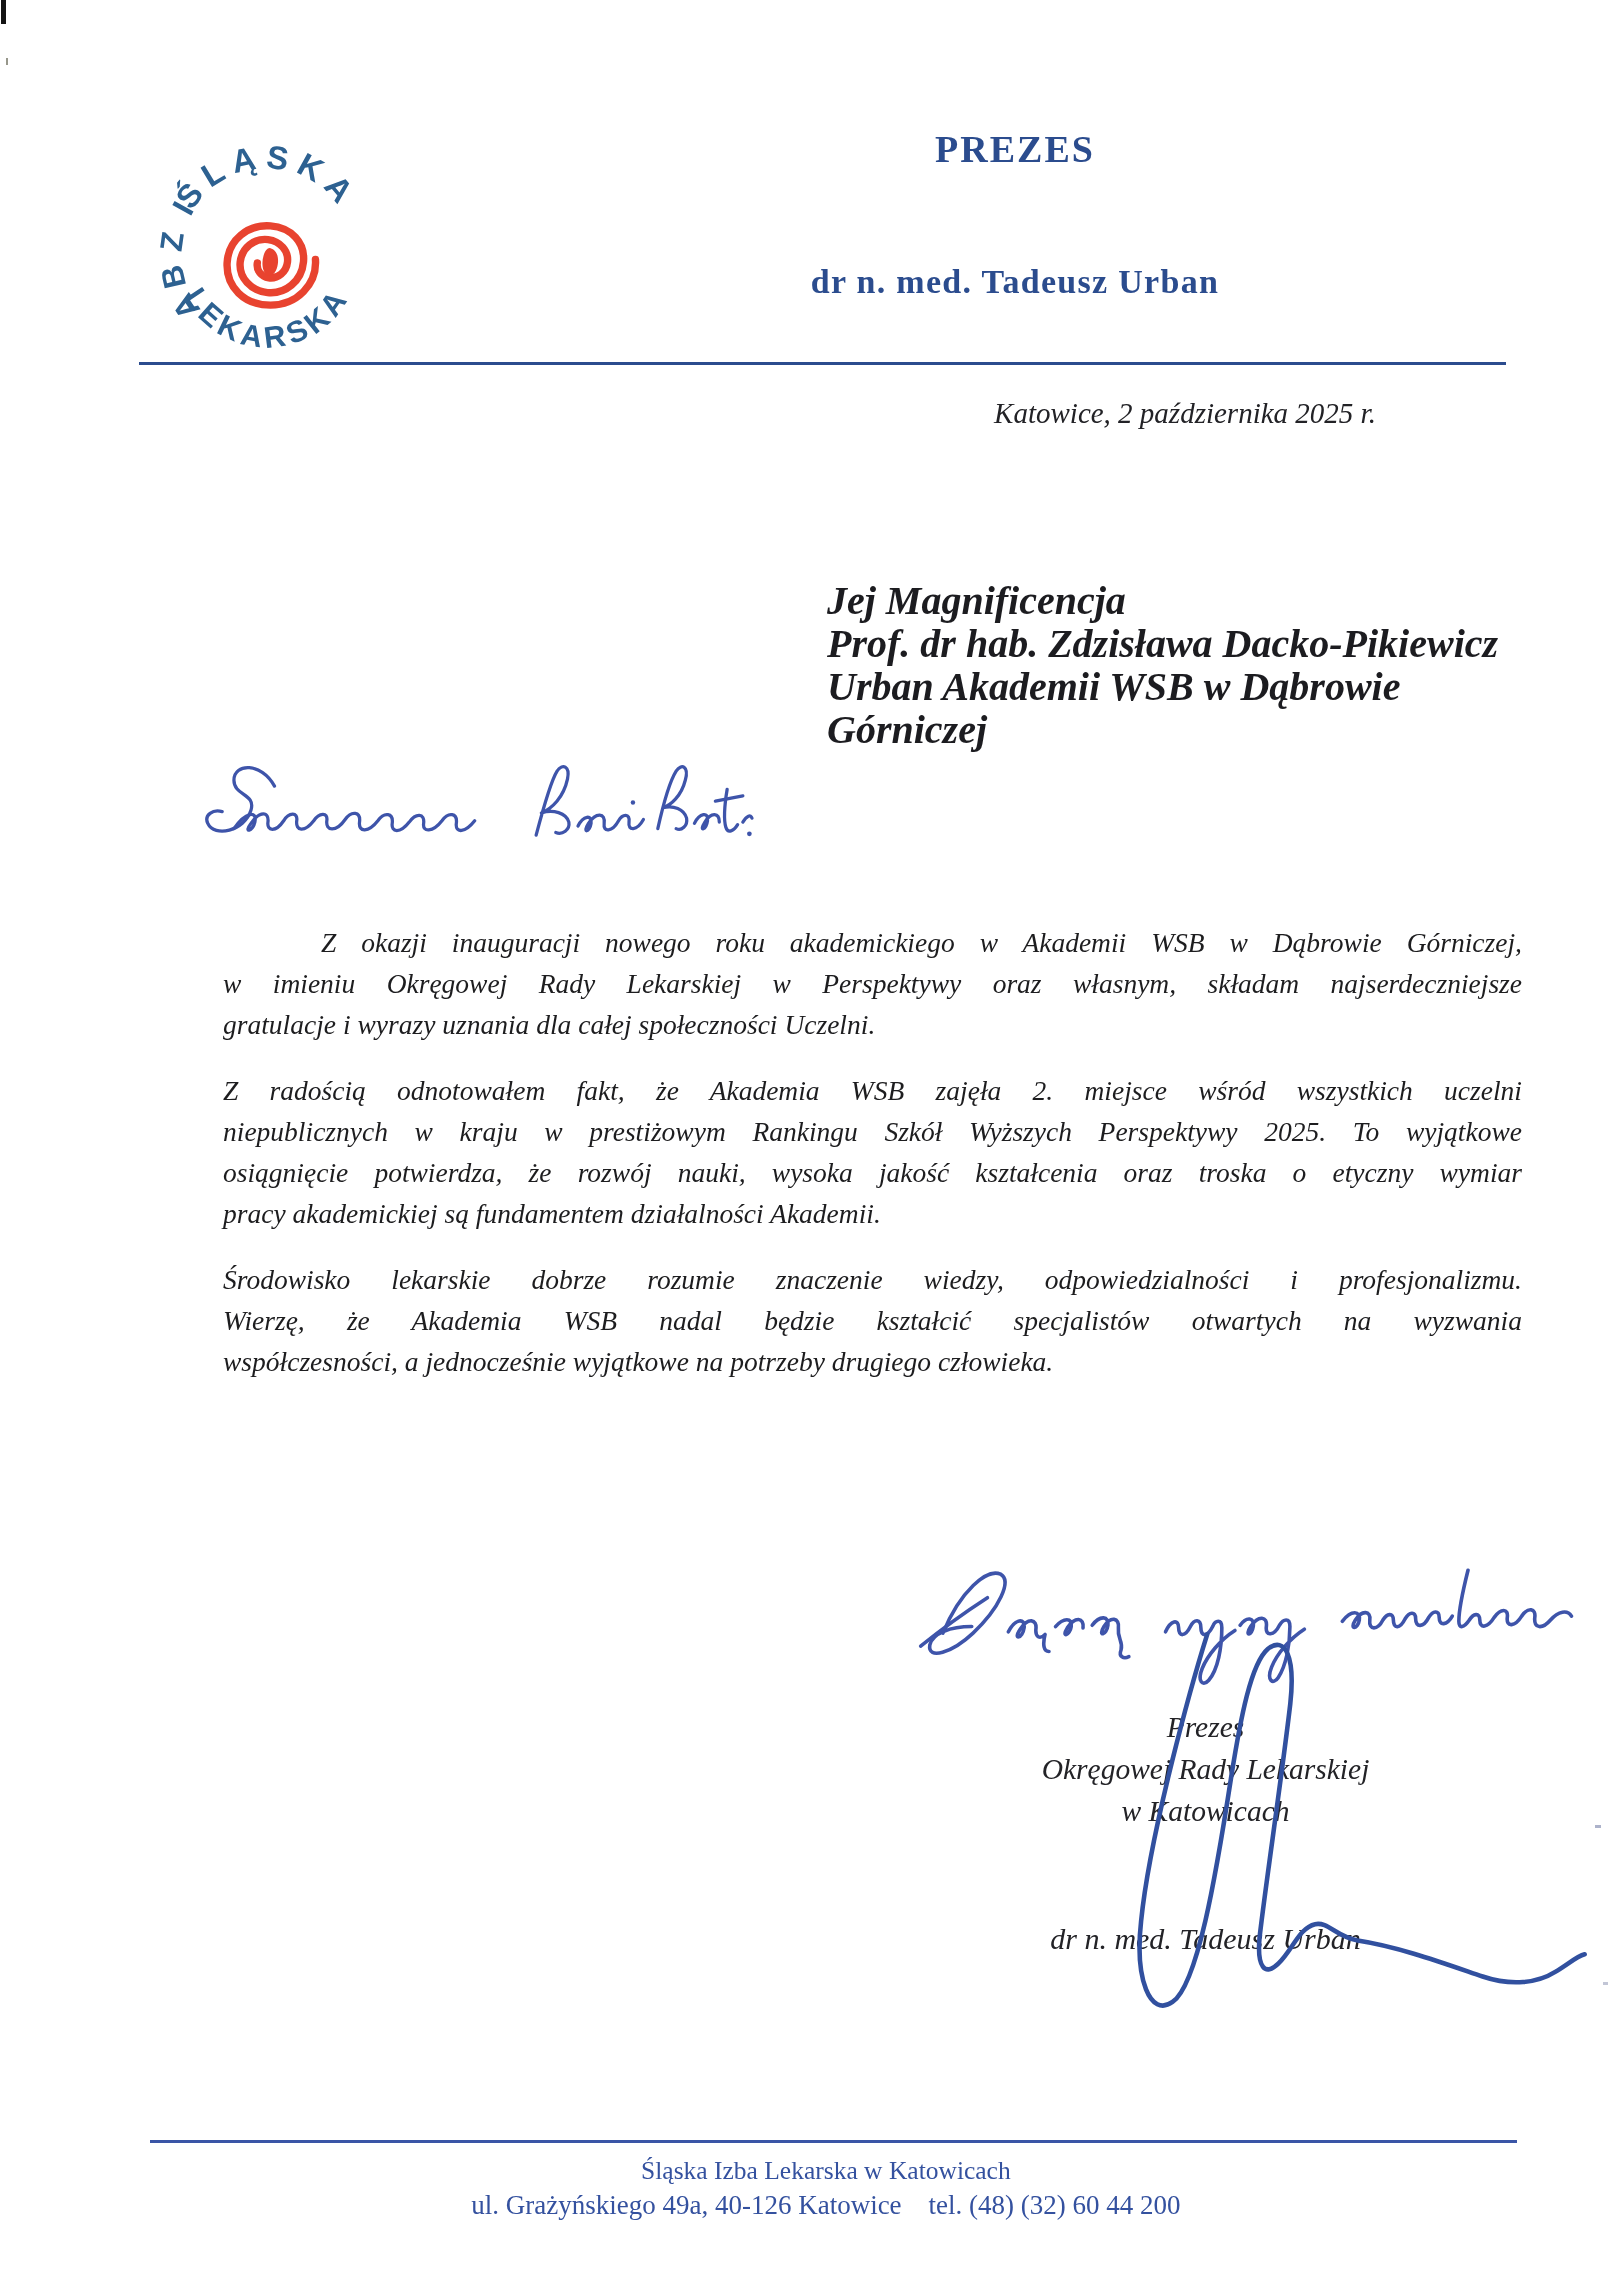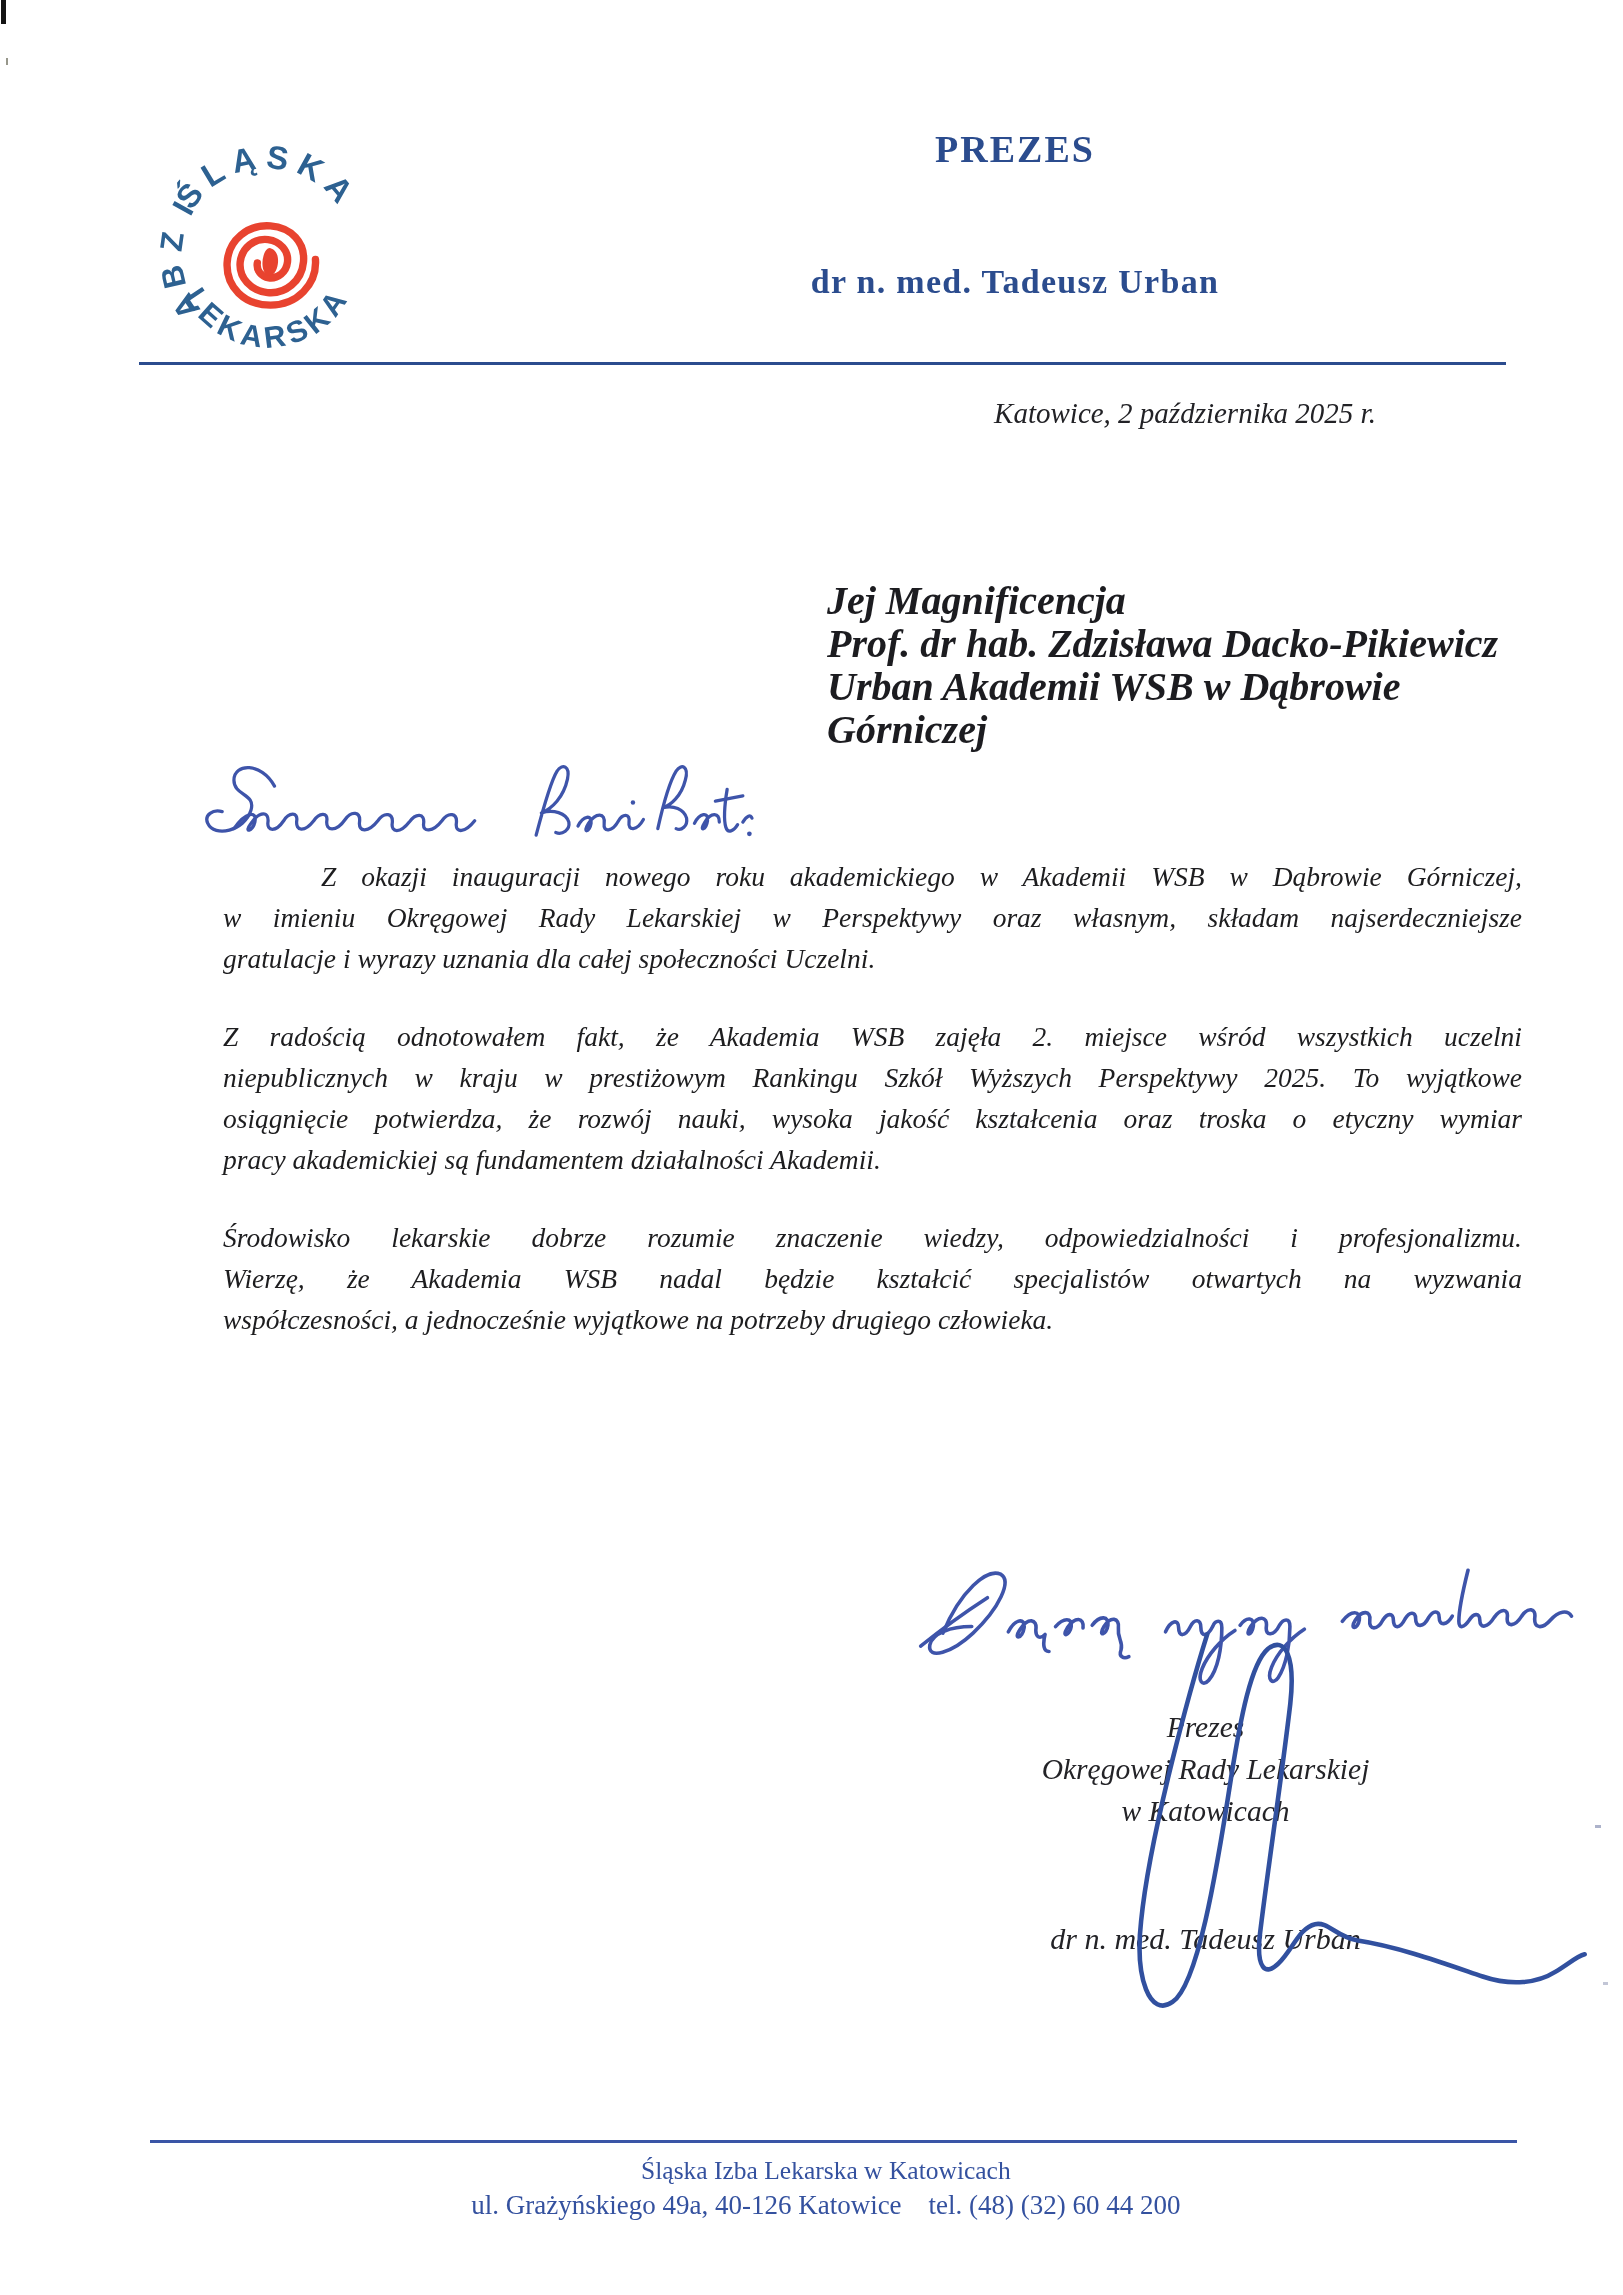--- a/index.html
+++ b/index.html
@@ -30,23 +30,23 @@
         font-style:italic;font-size:29px;color:#222226;}
 
   .recipient{left:827px;top:579px;width:720px;
              font-style:italic;font-weight:bold;font-size:40px;line-height:43px;color:#1c1c20;}
 
   .hand-svg{overflow:visible;}
   .salutation-svg{left:196px;top:750px;width:556px;height:118px;}
   .closing-svg{left:884px;top:1536px;width:694px;height:151px;}
   .signature-svg{left:1060px;top:1621px;width:543px;height:393px;}
 
-  .bodytext{left:223px;top:856px;width:1299px;
+  .bodytext{left:223px;top:922px;width:1299px;
             font-style:italic;font-size:27.5px;line-height:41px;color:#1d1d1f;}
-  .para + .para{margin-top:37px;}
+  .para + .para{margin-top:25px;}
   .bline{text-align:justify;text-align-last:justify;}
   .bline.last{text-align-last:left;}
   .bline.ind{padding-left:98px;}
 
   .sigblock{left:1008px;top:1706px;width:395px;text-align:center;
             font-style:italic;font-size:29.5px;line-height:42px;color:#232327;}
   .signame{left:1008px;top:1922px;width:395px;text-align:center;
            font-style:italic;font-size:30px;color:#232327;}
 
   .frule{left:150px;top:2140px;width:1367px;height:3.3px;background:#3a55a6;}

